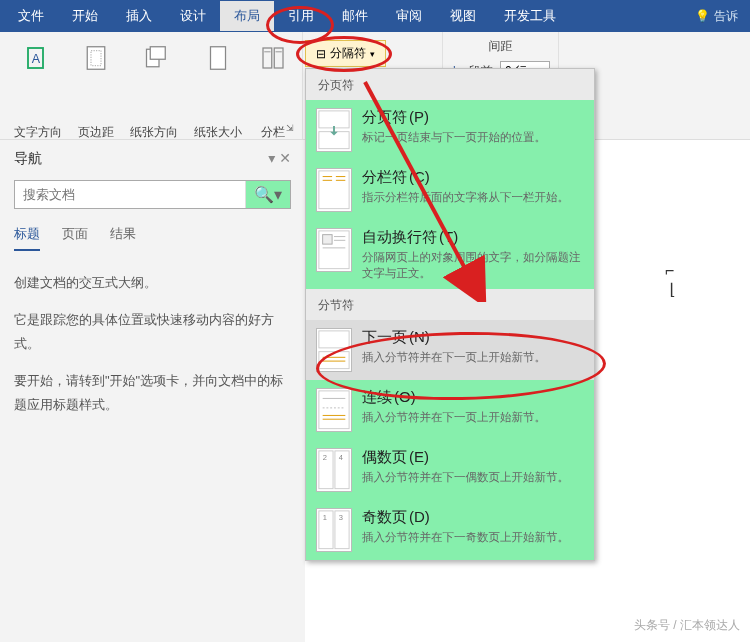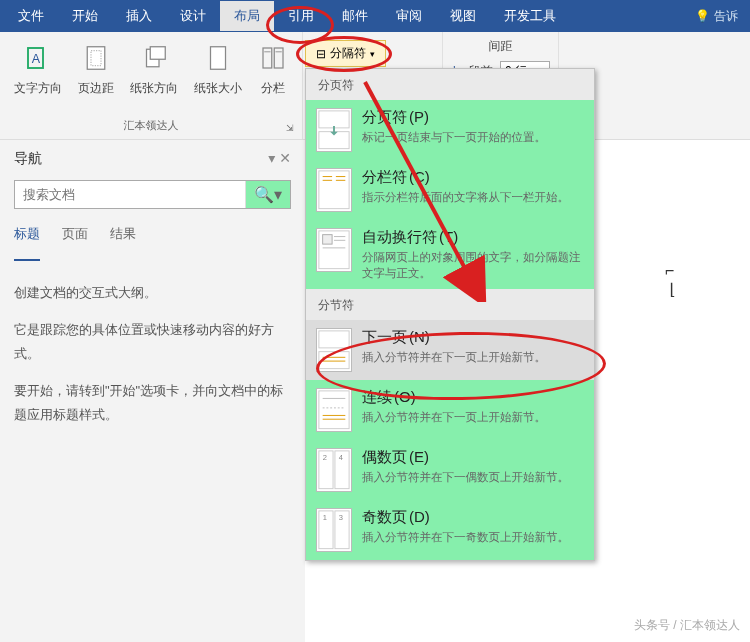--- a/index.html
+++ b/index.html
@@ -10,37 +10,37 @@
     .menubar-item { color: #fff; padding: 6px 14px; font-size: 13px; cursor: pointer; }
     .menubar-item.active { background: #e5e5e5; color: #2b579a; }
     .tell-me { color: #d0e0f0; margin-left: auto; font-size: 12px; display: flex; align-items: center; gap: 4px; padding-right: 8px; }
     
     
     .ribbon { background: #f3f3f3; height: 108px; border-bottom: 1px solid #ddd; display: flex; }
     .ribbon-group { padding: 6px 10px 4px; display: flex; flex-direction: column; align-items: center; border-right: 1px solid #e0e0e0; position: relative; }
     .ribbon-group-body { display: flex; gap: 8px; flex: 1; }
     .ribbon-btn { display: flex; flex-direction: column; align-items: center; gap: 4px; padding: 2px 4px; cursor: pointer; }
     .ribbon-btn-icon { width: 30px; height: 36px; display: flex; align-items: center; justify-content: center; }
-    .ribbon-btn-label { font-size: 12px; color: #444; }
+    .ribbon-btn-label { font-size: 12px; color: #444; margin-top: 44px; }
     .ribbon-group-title { font-size: 11px; color: #666; padding: 2px 0; }
     .ribbon-launcher { position: absolute; bottom: 4px; right: 4px; width: 12px; height: 12px; font-size: 9px; color: #666; cursor: pointer; }
     
     .indent-group { padding: 6px 8px; }
     .indent-row { display: flex; align-items: center; gap: 4px; font-size: 12px; color: #444; margin-bottom: 4px; }
     .indent-input { width: 50px; height: 20px; border: 1px solid #aaa; font-size: 12px; padding: 0 4px; }
     
     
     .nav-pane { position: absolute; left: 0; top: 140px; width: 305px; background: #f3f3f3; padding: 10px 14px; height: 502px; }
     .nav-title { font-size: 14px; color: #333; margin-bottom: 12px; display: flex; justify-content: space-between; }
     .nav-close { color: #888; cursor: pointer; }
     .nav-search { display: flex; border: 1px solid #aaa; background: #86efac; margin-bottom: 16px; }
     .nav-search-input { flex: 1; border: none; padding: 4px 8px; font-size: 13px; outline: none; }
     .nav-search-icon { padding: 4px 8px; color: #666; border-left: 1px solid #ddd; }
     .nav-tabs { display: flex; gap: 22px; font-size: 13px; margin-bottom: 20px; }
-    .nav-tab { color: #666; padding-bottom: 16px; cursor: pointer; }
+    .nav-tab { color: #666; padding-bottom: 6px; cursor: pointer; }
     .nav-tab.active { color: #2b579a; border-bottom: 2px solid #2b579a; }
     .nav-body { font-size: 13px; color: #555; line-height: 1.8; }
     .nav-body p { margin-bottom: 14px; }
     
     
     .dropdown { position: absolute; left: 305px; top: 68px; width: 290px; background: #86efac; border: 1px solid #c1c1c1; box-shadow: 2px 2px 5px rgba(0,0,0,0.3); z-index: 10; }
     .dd-section-title { font-size: 12px; color: #555; padding: 8px 12px 6px; background: #eaeaea; }
     .dd-item { display: flex; padding: 8px 10px; gap: 10px; cursor: pointer; }
     .dd-item.highlighted { background: #dcdcdc; }
     .dd-item-icon { width: 36px; height: 44px; border: 1px solid #bbb; background: #fff; flex-shrink: 0; position: relative; }

